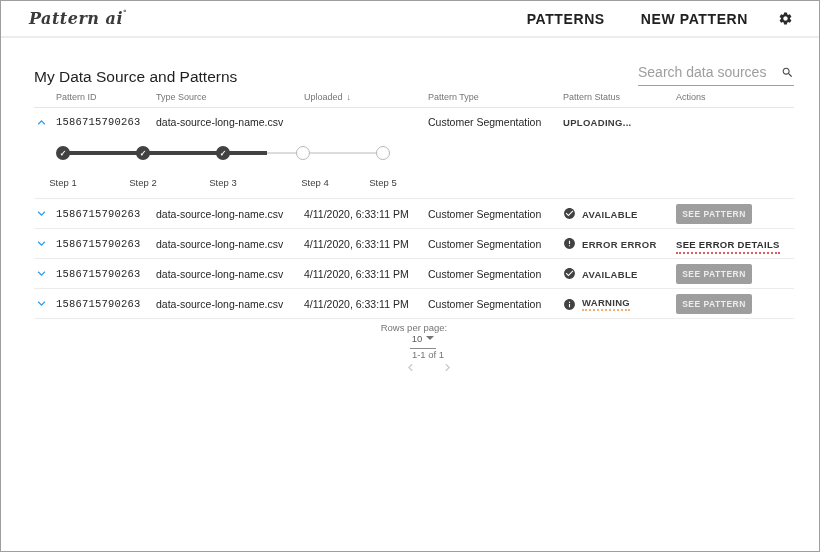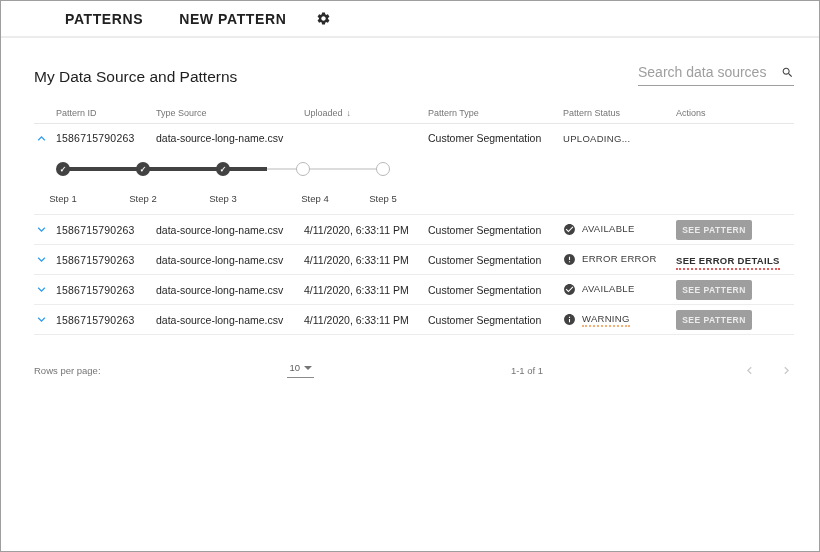--- a/index.html
+++ b/index.html
@@ -14,39 +14,39 @@
           font-size:16px; color:#3a3a3a; letter-spacing:.5px; }
   .logo sup { font-size:7px; font-style:normal; vertical-align:top; position:relative; top:-1px; }
   .topnav { display:flex; align-items:center; }
   .navlink { font-size:14px; font-weight:bold; letter-spacing:.6px; color:#212121;
              margin-left:36px; cursor:pointer; }
   .gear { margin-left:30px; display:flex; align-items:center; cursor:pointer; }
 
   
   .content { padding:0 25px 0 33px; }
   .title-row { display:flex; justify-content:space-between; align-items:flex-end;
-               margin-top:26px; margin-bottom:16px; }
+               margin-top:26px; margin-bottom:0; }
   .page-title { font-size:15.5px; font-weight:400; color:#1f1f1f; }
   .search { width:156px; display:flex; align-items:center; justify-content:space-between;
             border-bottom:1px solid #9e9e9e; padding-bottom:5px; }
   .search input { border:none; outline:none; font-size:14px; width:130px;
                   font-family:Liberation Sans, sans-serif; color:#424242; }
   .search input::placeholder { color:#9e9e9e; }
 
   
   .grid { display:grid; grid-template-columns:22px 100px 148px 124px 135px 113px 1fr;
           align-items:center; }
   .thead { height:22px; color:#757575; font-size:9px; border-bottom:1px solid #e6e6e6; }
   .thead .sort { color:#757575; font-size:9px; margin-left:4px; }
   .row { height:30px; border-bottom:1px solid #ececec; font-size:10.5px; color:#262626; }
   .row.noborder { border-bottom:none; height:28px; }
   .expand-wrap { border-bottom:1px solid #ececec; }
   .chev { display:flex; align-items:center; cursor:pointer; }
-  .cell-id { letter-spacing:.2px; }
-  .status-cell { display:flex; align-items:flex-start; font-size:9.5px; font-weight:normal;
+  .cell-id { letter-spacing:.2px;font-family:Liberation Mono, monospace; }
+  .status-cell { display:flex; align-items:flex-end; font-size:9.5px; font-weight:bold;
                  color:#3b3b3b; letter-spacing:.3px; }
   .status-ic { width:13px; height:13px; margin-right:6px; flex:0 0 auto; }
   .warn-ul { border-bottom:2px dotted #f2b078; padding-bottom:1px; cursor:pointer; }
   .btn { display:inline-block; background:#9e9e9e; color:#ececec; font-size:8.5px;
          font-weight:bold; letter-spacing:.5px; padding:5px 0; width:76px; text-align:center;
          border:none; border-radius:2px; cursor:pointer; font-family:"Liberation Sans", sans-serif; }
   .err-link { font-size:9.5px; font-weight:bold; color:#2f2f2f; letter-spacing:.3px;
               border-bottom:2px dotted #e05c5c; padding-bottom:2px; cursor:pointer; }
 
   
@@ -56,36 +56,37 @@
   .seg.dark { top:5px; height:4px; background:#424242; }
   .seg.lite { top:6px; height:2px; background:#dcdcdc; }
   .node { position:absolute; top:0; width:14px; height:14px; border-radius:50%; z-index:2;
           display:flex; align-items:center; justify-content:center; }
   .node.done { background:#424242; color:#fff; font-size:8px; font-weight:bold; }
   .node.todo { background:#fff; border:1.5px solid #b9b9b9; }
   .step-label { position:absolute; top:31px; width:56px; text-align:center;
                 font-size:9.5px; color:#3d3d3d; }
 
   
-  .tfoot { display:flex; align-items:center; justify-content:space-between;
-           margin-top:20px; font-size:9.5px; color:#757575; height:30px; }
+  .tfoot { display:flex; align-items:center; justify-content:center;
+           margin-top:14px; font-size:9.5px; color:#757575; height:30px;flex-direction:column; }
   .rpp-select { display:flex; align-items:center; gap:4px; border-bottom:1px solid #8a8a8a;
                 padding:0 2px 4px 2px; margin-left:18px; cursor:pointer; color:#5e5e5e; }
   .caret { width:0; height:0; border-left:4px solid transparent; border-right:4px solid transparent;
            border-top:4px solid #757575; }
   .range { margin-left:28px; }
   .pager { margin-left:30px; display:flex; align-items:center; gap:22px; }
   .pager .pbtn { display:flex; align-items:center; cursor:default; }
 </style>
 </head>
 <body>
 
 <div class="page">
 
   <div class="topbar">
+    <div class="logo"><span>Pattern ai</span><sup>°</sup></div>
     <div class="topnav">
       <div class="navlink">PATTERNS</div>
       <div class="navlink">NEW PATTERN</div>
       <div class="gear">
         <svg width="15" height="15" viewBox="0 0 24 24" fill="#2b2b2b">
             <path d="M19.14,12.94c0.04-0.3,0.06-0.61,0.06-0.94c0-0.32-0.02-0.64-0.07-0.94l2.03-1.58c0.18-0.14,0.23-0.41,0.12-0.61 l-1.92-3.32c-0.12-0.22-0.37-0.29-0.59-0.22l-2.39,0.96c-0.5-0.38-1.03-0.7-1.62-0.94L14.4,2.81c-0.04-0.24-0.24-0.41-0.48-0.41 h-3.84c-0.24,0-0.43,0.17-0.47,0.41L9.25,5.35C8.66,5.59,8.12,5.92,7.63,6.29L5.24,5.33c-0.22-0.08-0.47,0-0.59,0.22L2.74,8.87 C2.62,9.08,2.66,9.34,2.86,9.48l2.03,1.58C4.84,11.36,4.8,11.69,4.8,12s0.02,0.64,0.07,0.94l-2.03,1.58 c-0.18,0.14-0.23,0.41-0.12,0.61l1.92,3.32c0.12,0.22,0.37,0.29,0.59,0.22l2.39-0.96c0.5,0.38,1.03,0.7,1.62,0.94l0.36,2.54 c0.05,0.24,0.24,0.41,0.48,0.41h3.84c0.24,0,0.44-0.17,0.47-0.41l0.36-2.54c0.59-0.24,1.13-0.56,1.62-0.94l2.39,0.96 c0.22,0.08,0.47,0,0.59-0.22l1.92-3.32c0.12-0.22,0.07-0.47-0.12-0.61L19.14,12.94z M12,15.6c-1.98,0-3.6-1.62-3.6-3.6 s1.62-3.6,3.6-3.6s3.6,1.62,3.6,3.6S13.98,15.6,12,15.6z"></path>
           </svg>
       </div>
     </div>
   </div>

